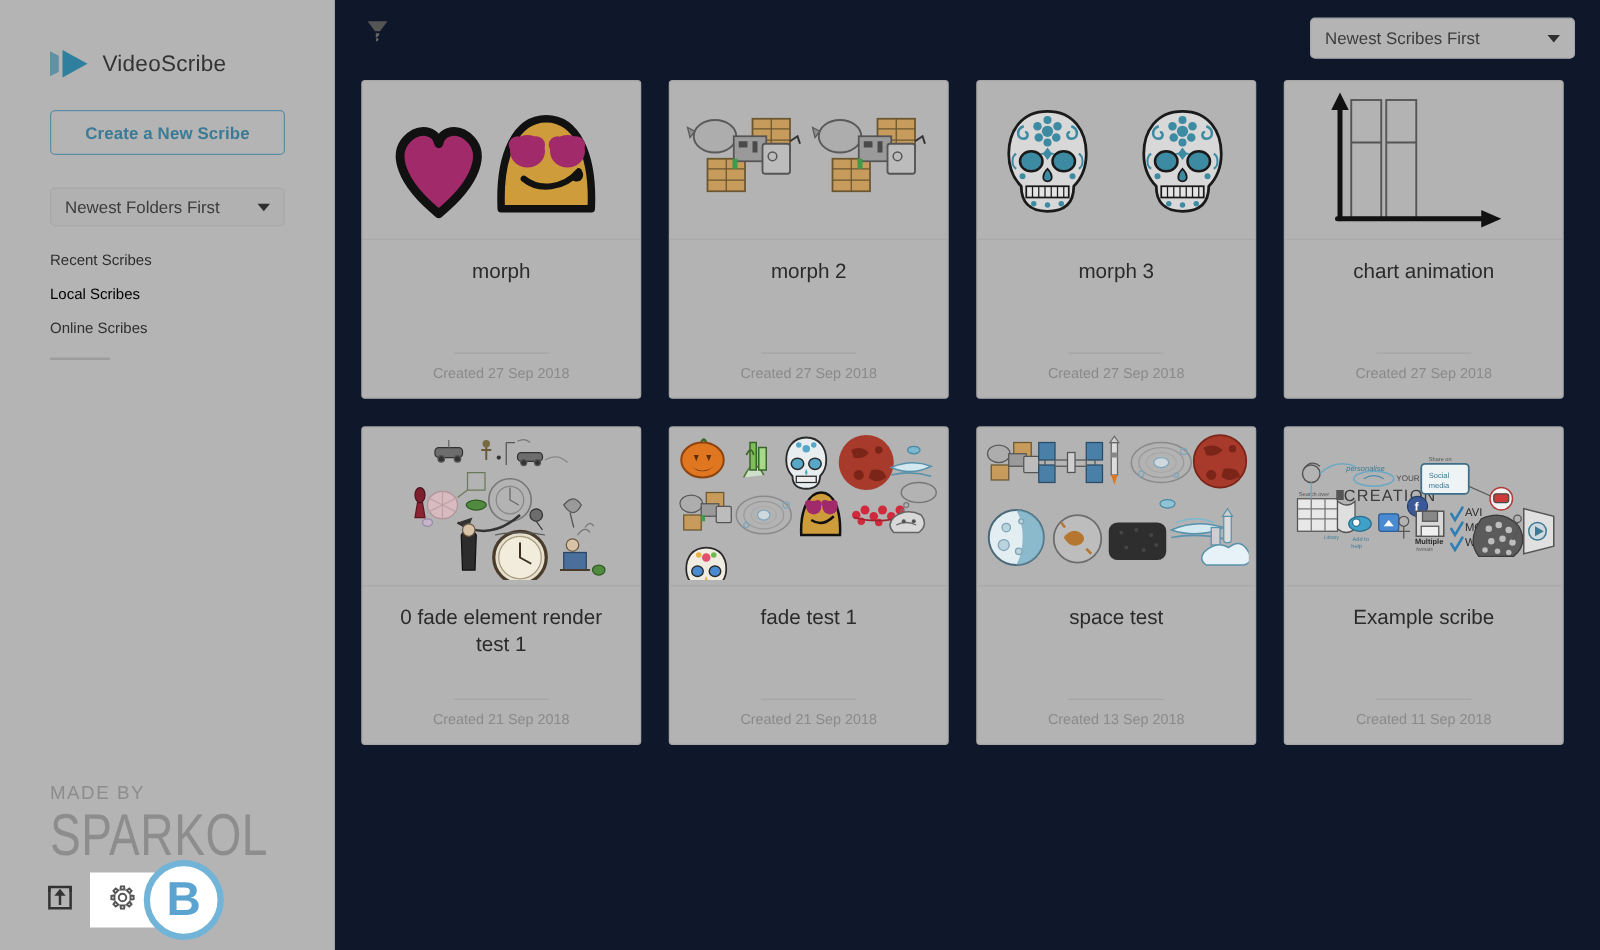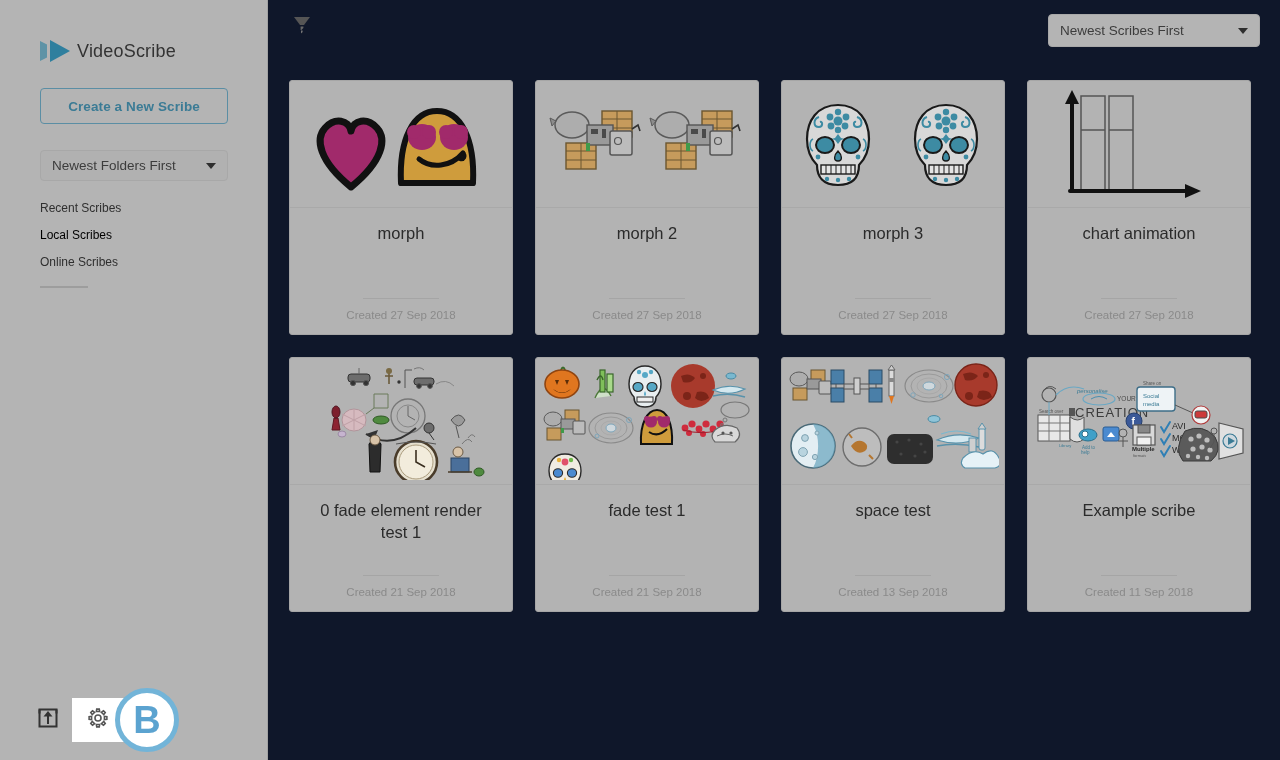--- a/index.html
+++ b/index.html
@@ -23,21 +23,21 @@
     position: relative;
     width: 268px; height: 760px;
     background: #b4b4b4;
     border-right: 1px solid #a2a2a2;
     flex: 0 0 268px;
   }
 
   .logo-row {
     position: absolute;
     left: 40px; top: 38px;
-    display: flex; align-items: center; gap: 5px;
+    display: flex; align-items: center; gap: 10px;
   }
   .logo-mark { width: 32px; height: 26px; display: block; }
   .logo-text {
     font-size: 18px;
     color: #333333;
     letter-spacing: .2px;
     white-space: nowrap;
   }
 
   .create-btn {
@@ -193,21 +193,21 @@
   }
   .sort-select .sel-label {
     flex: 1;
     font-size: 13.5px;
     color: #3c3c3c;
     white-space: nowrap;
   }
 
   .grid {
     position: absolute;
-    left: 21px; top: 80px;
+    left: 21px; top: 64px;
     width: 970px;
     display: grid;
     grid-template-columns: repeat(4, 224px);
     grid-gap: 22px;
   }
 
   .card {
     width: 224px; height: 255px;
     background: #b3b3b3;
     border: 1px solid #a6a6a6;
@@ -279,20 +279,24 @@
     </div>
 
     <div class="nav">
       <div class="nav-item">Recent Scribes</div>
       <div class="nav-item active">Local Scribes</div>
       <div class="nav-item">Online Scribes</div>
     </div>
 
     <div class="nav-divider"></div>
 
+    <div class="sparkol">
+      <div class="made-by">MADE BY</div>
+      <div class="brand">SPARKOL</div>
+    </div>
 
     <div class="bottom-bar">
       <div class="icon-btn import-btn">
         <span>
           <svg width="22" height="22" viewBox="0 0 22 22">
             <path d="M2.5 6.5 L2.5 2.5 L19.5 2.5 L19.5 6.5" fill="none" stroke="#333" stroke-width="2"></path>
             <path d="M2.5 2.5 L2.5 19.5 L19.5 19.5 L19.5 2.5" fill="none" stroke="#333" stroke-width="2"></path>
             <path d="M11 17 L11 7" stroke="#333" stroke-width="2" fill="none"></path>
             <polygon points="11,4 6.5,9.5 15.5,9.5" fill="#333"></polygon>
           </svg>

